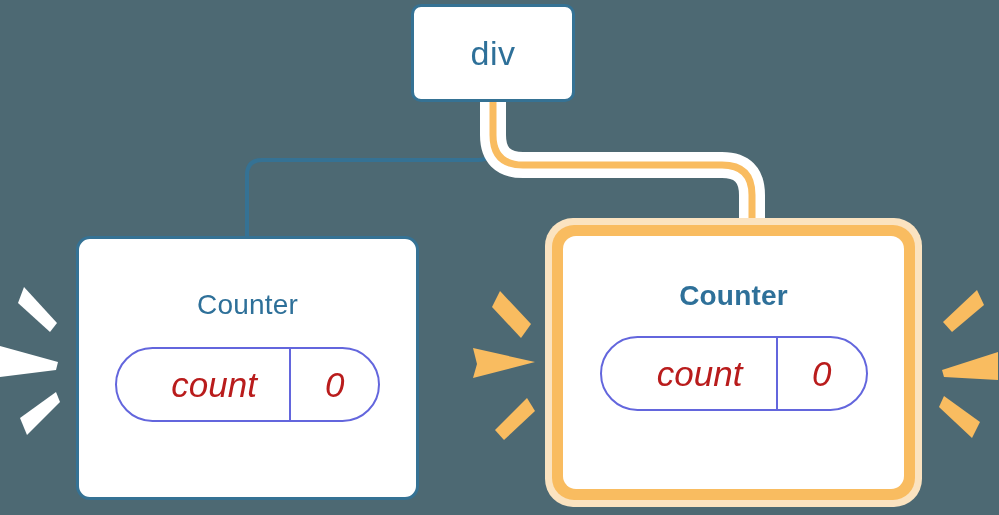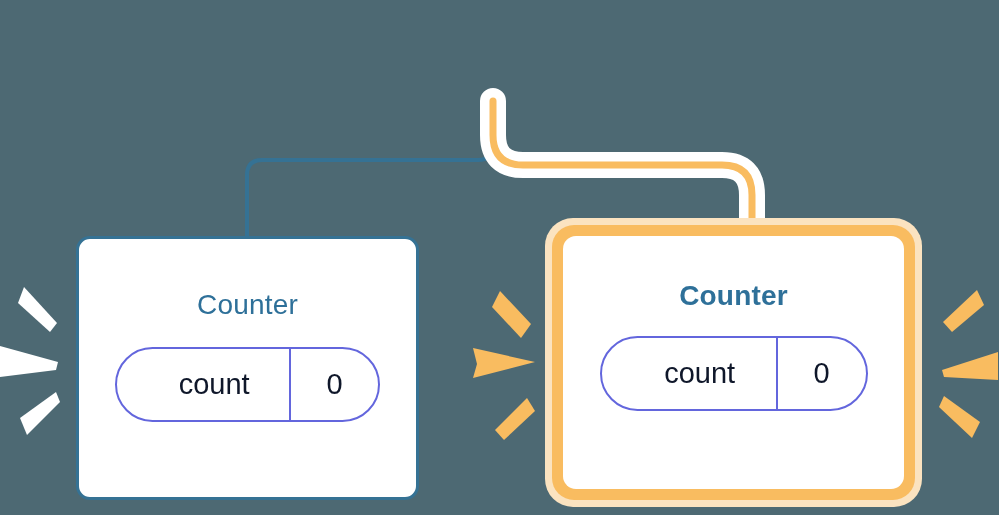--- a/index.html
+++ b/index.html
@@ -121,24 +121,25 @@
     border-radius: 999px;
     box-sizing: border-box;
   }
   #counter-left .state-pill { width: 265px; }
   #counter-right .state-pill { width: 268px; margin-top: 26px; }
 
   .state-key, .state-val {
     display: flex;
     align-items: center;
     justify-content: center;
-    color: #0f172a;
-    font-size: 29px;
+    color: #b91c1c;
+    font-size: 35px;
     line-height: 1;
     box-sizing: border-box;
+    font-style: italic;
   }
   .state-key {
     flex: 0 0 66%;
     padding-left: 22px;
   }
   .state-val {
     flex: 1 1 auto;
     border-left: 2px solid #6366dd;
   }
 
@@ -173,20 +174,23 @@
     <polygon points="8,68 70,82 8,98 12,84" fill="#f9bc60"></polygon>
     <polygon points="30,150 62,118 70,131 39,160" fill="#f9bc60"></polygon>
   </svg>
 
   <svg class="rays" style="left:930px; top:280px;" width="69" height="168" viewBox="0 0 69 168">
     <polygon points="13,42 47,10 54,25 22,52" fill="#f9bc60"></polygon>
     <polygon points="12,90 68,72 68,100 14,97" fill="#f9bc60"></polygon>
     <polygon points="14,116 50,142 42,158 9,127" fill="#f9bc60"></polygon>
   </svg>
 
+  <div class="node" id="div-node">
+    <span class="div-label">div</span>
+  </div>
 
   <div class="node" id="counter-left">
     <span class="node-title">Counter</span>
     <div class="state-pill">
       <span class="state-key">count</span>
       <span class="state-val">0</span>
     </div>
   </div>
 
   <div id="counter-right-wrap">

